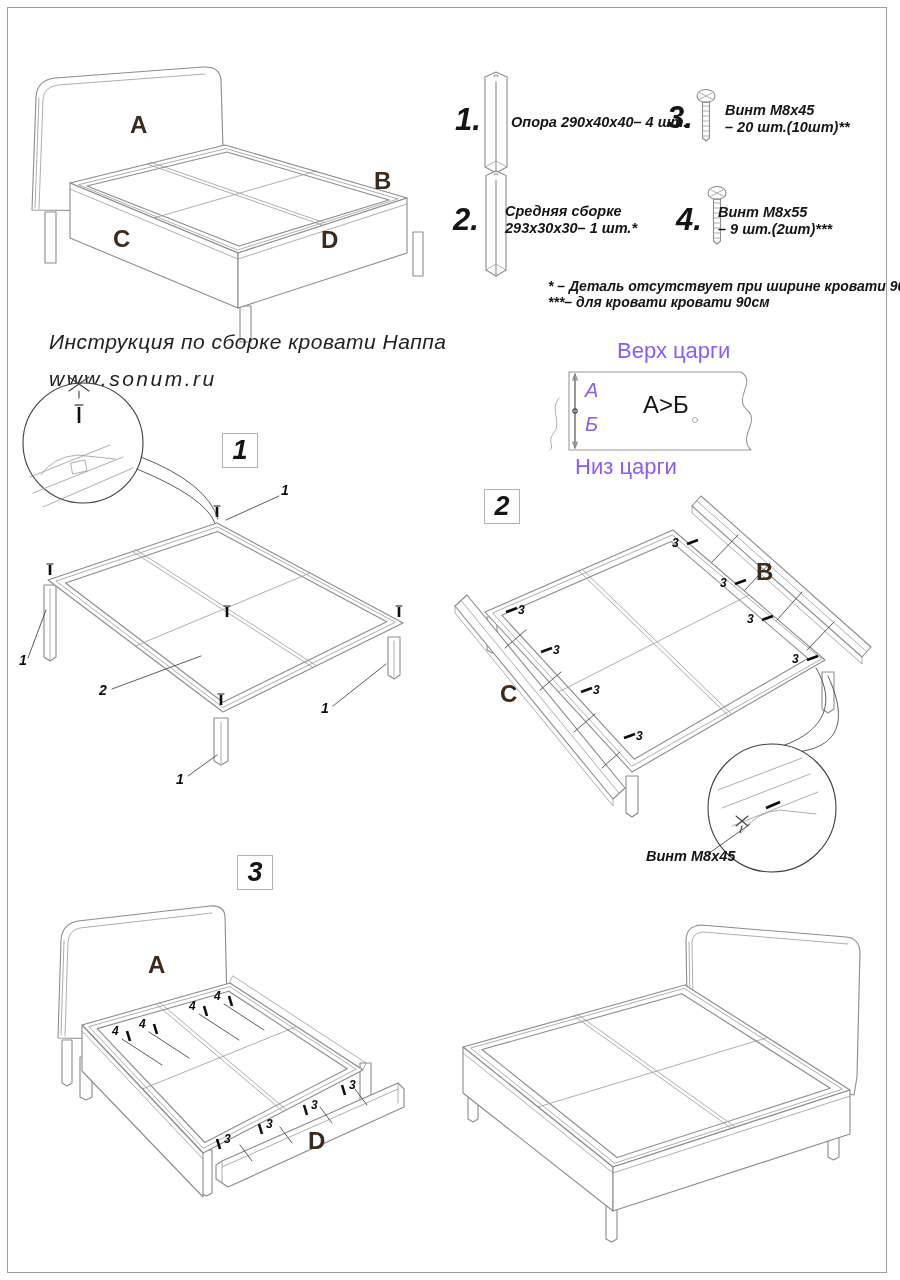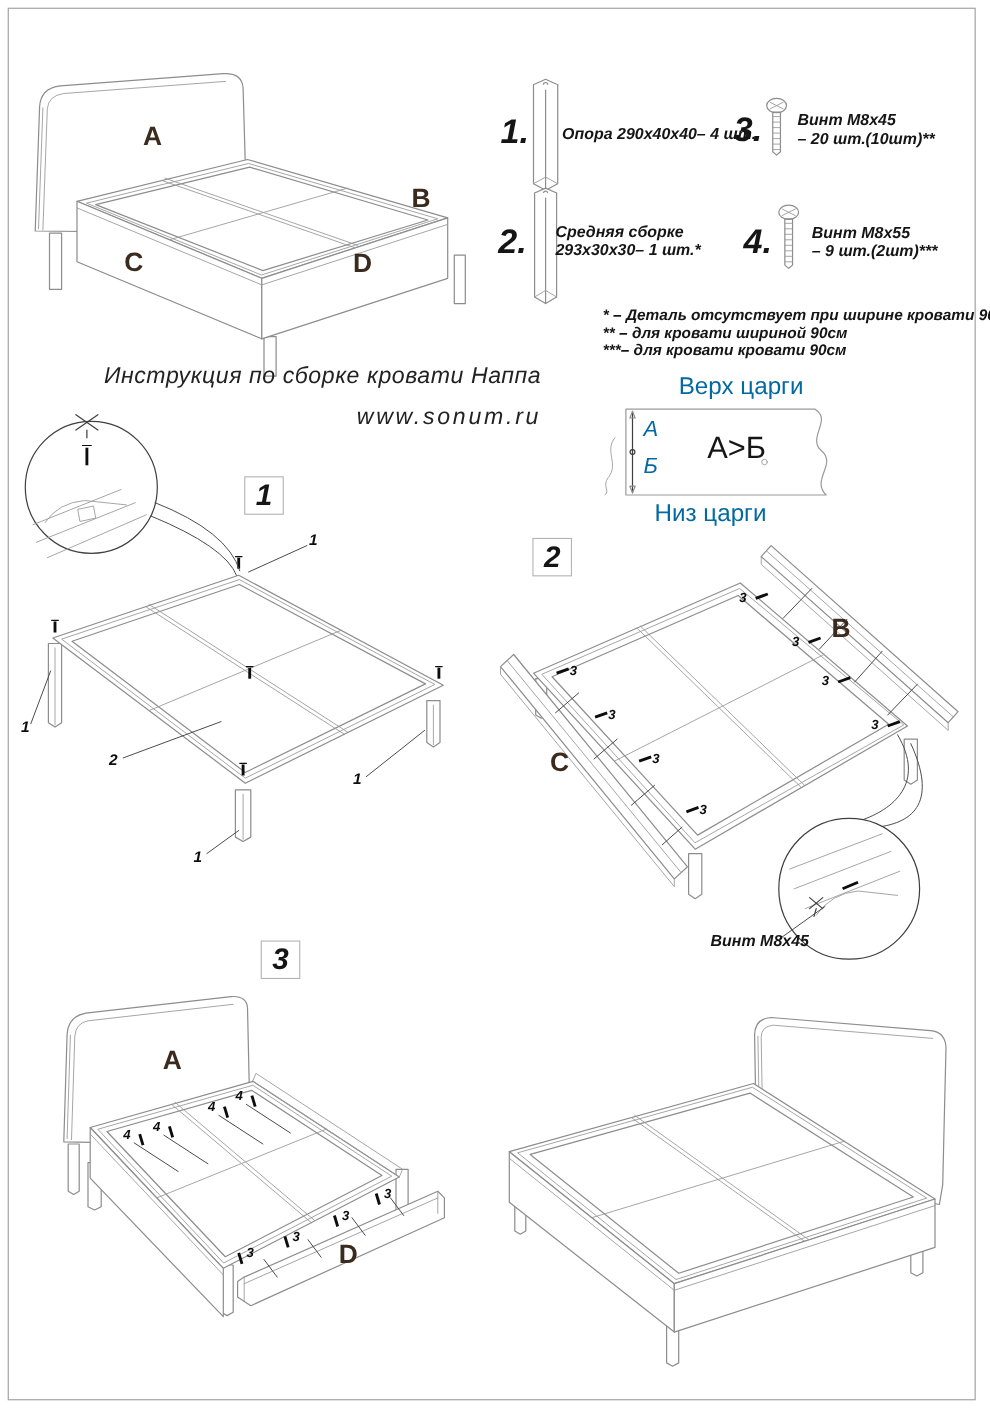--- a/index.html
+++ b/index.html
@@ -17,26 +17,26 @@
   .draw .scrt{stroke:#0d0d0d;stroke-width:1.1;}
   .lbl{position:absolute;color:#3a2b1e;font-weight:bold;font-size:24px;line-height:1;}
   .callout{position:absolute;font-style:italic;font-weight:bold;font-size:14px;line-height:1;color:#0d0d0d;}
   .callout.sm{font-size:12px;}
   .stepbox{position:absolute;width:34px;height:33px;border:1px solid #b3b3b3;background:#fff;
            display:flex;align-items:center;justify-content:center;
            font-style:italic;font-weight:600;font-size:27px;color:#151515;}
   .partnum{position:absolute;font-style:italic;font-weight:600;font-size:31px;color:#151515;line-height:1;}
   .parttext{position:absolute;font-style:italic;font-weight:bold;font-size:14.5px;line-height:17px;color:#151515;white-space:nowrap;}
   .notesline{font-style:italic;font-weight:bold;font-size:14px;line-height:16px;color:#151515;white-space:nowrap;}
-  #title-block{position:absolute;left:62px;top:330px;width:430px;text-align:right;}
+  #title-block{position:absolute;left:49px;top:330px;width:430px;text-align:left;}
   .title-line{font-style:italic;font-size:21px;color:#222;letter-spacing:0.5px;}
   .title-url{font-style:italic;font-size:21px;color:#222;letter-spacing:2.5px;margin-top:13px;}
-  .arch{position:absolute;font-size:22px;color:#0369a1;line-height:1;white-space:nowrap;}
+  .arch{position:absolute;font-size:22px;color:#8b5cf6;line-height:1;white-space:nowrap;}
   .arch.it{font-style:italic;font-size:20px;}
-  .formula{position:absolute;font-size:28px;color:#161616;line-height:1;}
+  .formula{position:absolute;font-size:24px;color:#161616;line-height:1;}
 </style>
 </head>
 <body>
 
 <div id="sheet">
   <div id="frame"></div>
 
   
   <svg width="0" height="0">
     <defs>
@@ -126,30 +126,29 @@
       <span style="display:block">– 20 шт.(10шт)**</span>
     </span>
 
     <span class="partnum" style="left:231px;top:142px;">4.</span>
     <svg class="draw abs" style="left:259px;top:123px;" width="26" height="64" viewBox="0 0 26 64">
       <ellipse class="white" cx="13" cy="8" rx="9" ry="6.5"></ellipse>
       <path class="thin" d="M7,5 L19,11 M19,5 L7,11"></path>
       <path d="M9.5,14 L16.5,14 L16.5,56 L13,59 L9.5,56 Z" fill="#d6d6d6" stroke="#7a7a7a"></path>
       <path class="thin" d="M9.5,18 H16.5 M9.5,23 H16.5 M9.5,28 H16.5 M9.5,33 H16.5 M9.5,38 H16.5 M9.5,43 H16.5 M9.5,48 H16.5 M9.5,53 H16.5"></path>
     </svg>
-    <span class="parttext" style="left:293px;top:142px;">
+    <span class="parttext" style="left:273px;top:142px;">
       <span style="display:block">Винт M8x55</span>
       <span style="display:block">– 9 шт.(2шт)***</span>
     </span>
   </div>
 
   
   <div class="abs" style="left:548px;top:278px;width:345px;">
     <div class="notesline">* – Деталь отсутствует при ширине кровати 90см</div>
-    <div class="notesline">** – для кровати шириной 90см</div>
     <div class="notesline">***– для кровати кровати 90см</div>
   </div>
 
   
   <div id="title-block">
     <div class="title-line">Инструкция по сборке кровати Наппа</div>
     <div class="title-url">www.sonum.ru</div>
   </div>
 
   
@@ -160,21 +159,21 @@
       <path class="white" style="stroke:#9a9a9a" d="M24,6 L196,6 C212,16 188,32 202,44 C216,56 192,70 206,84 L24,84 Z"></path>
       <line class="dark" x1="30" y1="8" x2="30" y2="82" stroke-width="0.8"></line>
       <path d="M30,8 l-2.4,6 l4.8,0 Z" fill="#3f3f3f" stroke="none"></path>
       <path d="M30,82 l-2.4,-6 l4.8,0 Z" fill="#3f3f3f" stroke="none"></path>
       <circle class="dark" cx="30" cy="45" r="2.2" stroke-width="0.8"></circle>
       <circle cx="150" cy="54" r="2.5" class="thin"></circle>
     </svg>
     <span class="arch it" style="left:40px;top:42px;">А</span>
     <span class="arch it" style="left:40px;top:76px;">Б</span>
     <span class="formula" style="left:98px;top:55px;">А&gt;Б</span>
-    <span class="arch" style="left:30px;top:118px;margin-left:20px;">Низ царги</span>
+    <span class="arch" style="left:30px;top:118px;">Низ царги</span>
   </div>
 
   
   <div class="abs" style="left:15px;top:365px;width:435px;height:432px;">
     <svg class="draw abs" style="left:0;top:0;" width="435" height="432" viewBox="0 0 435 432">
 
       <path class="white" d="M29,220 L41,220 L41,292 L35,296 L29,292 Z"></path>
         <line class="thin" x1="35" y1="224" x2="35" y2="294"></line>
       <path class="white" d="M199,353 L213,353 L213,396 L206,400 L199,396 Z"></path>
         <line class="thin" x1="206" y1="357" x2="206" y2="398"></line>

